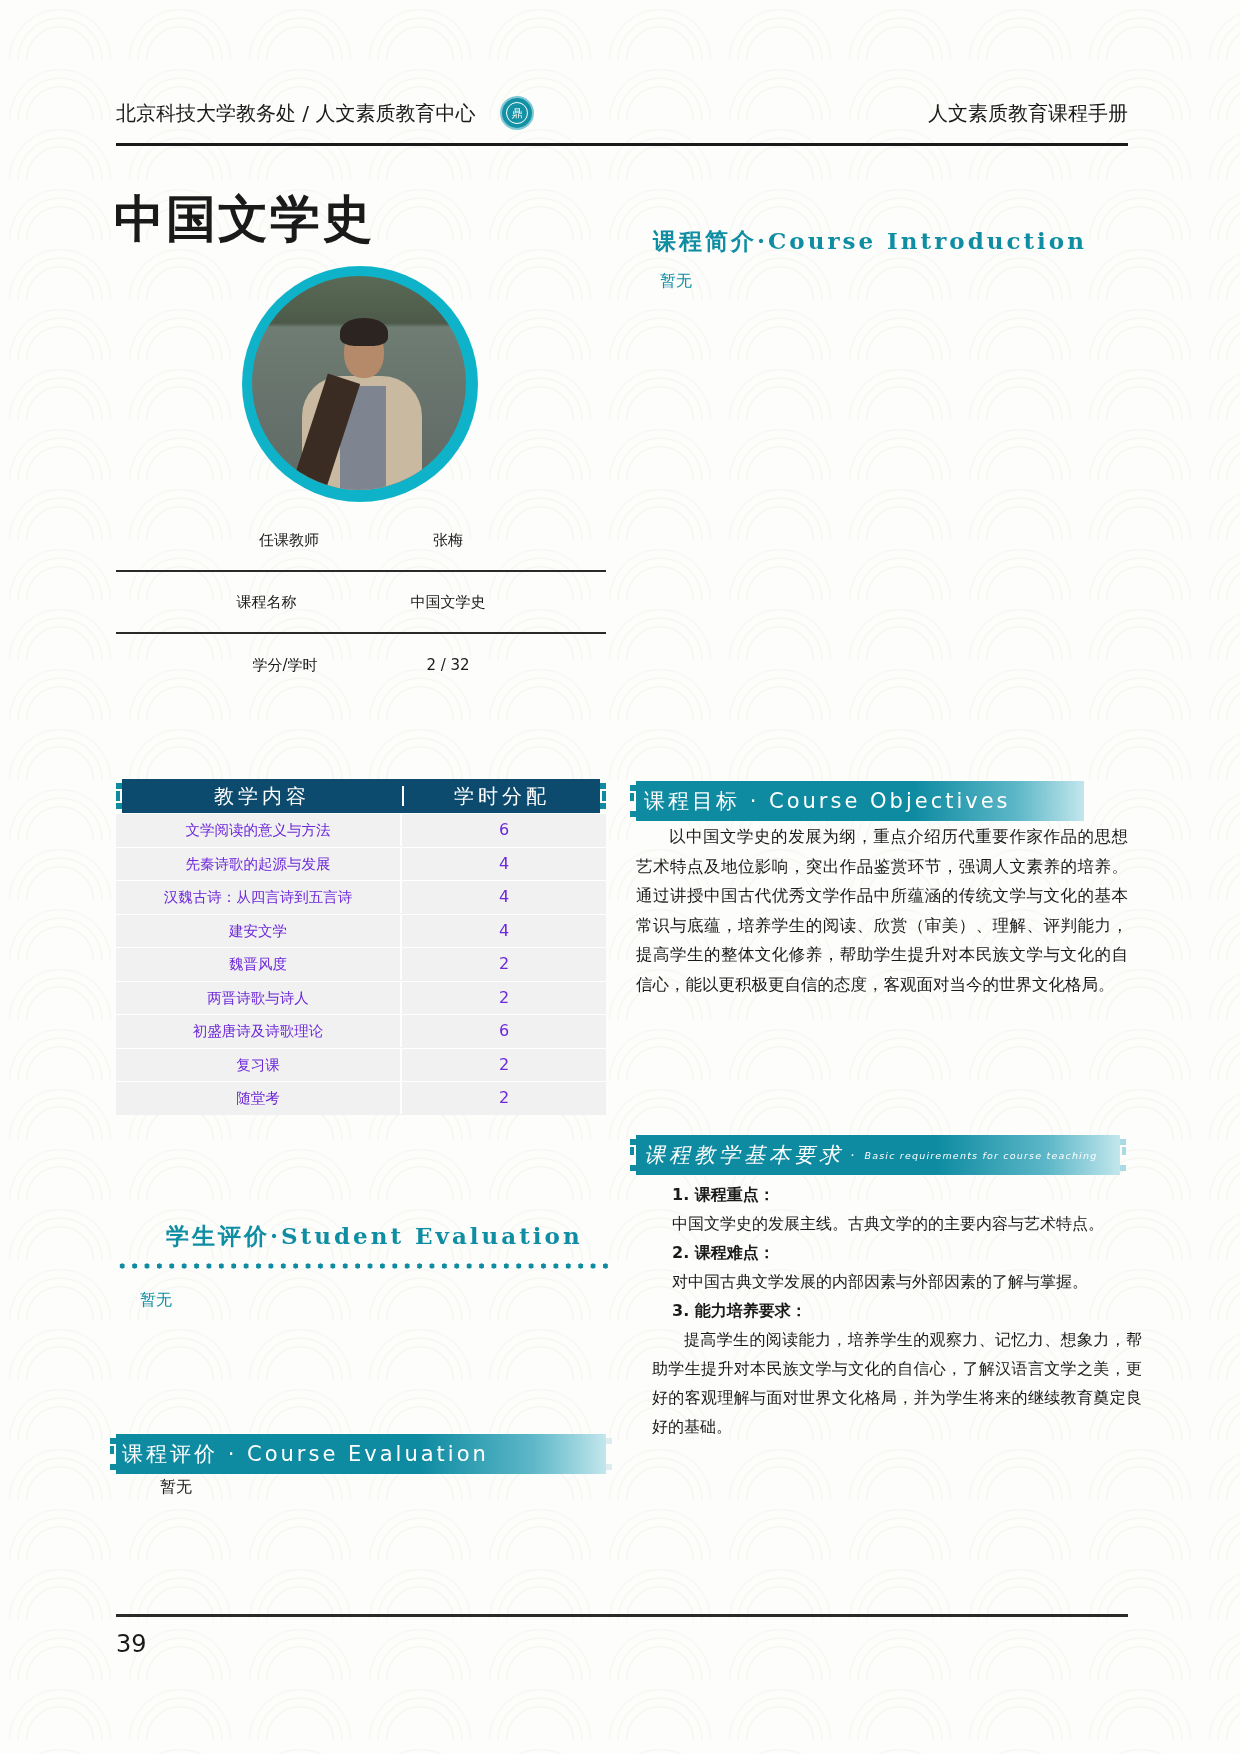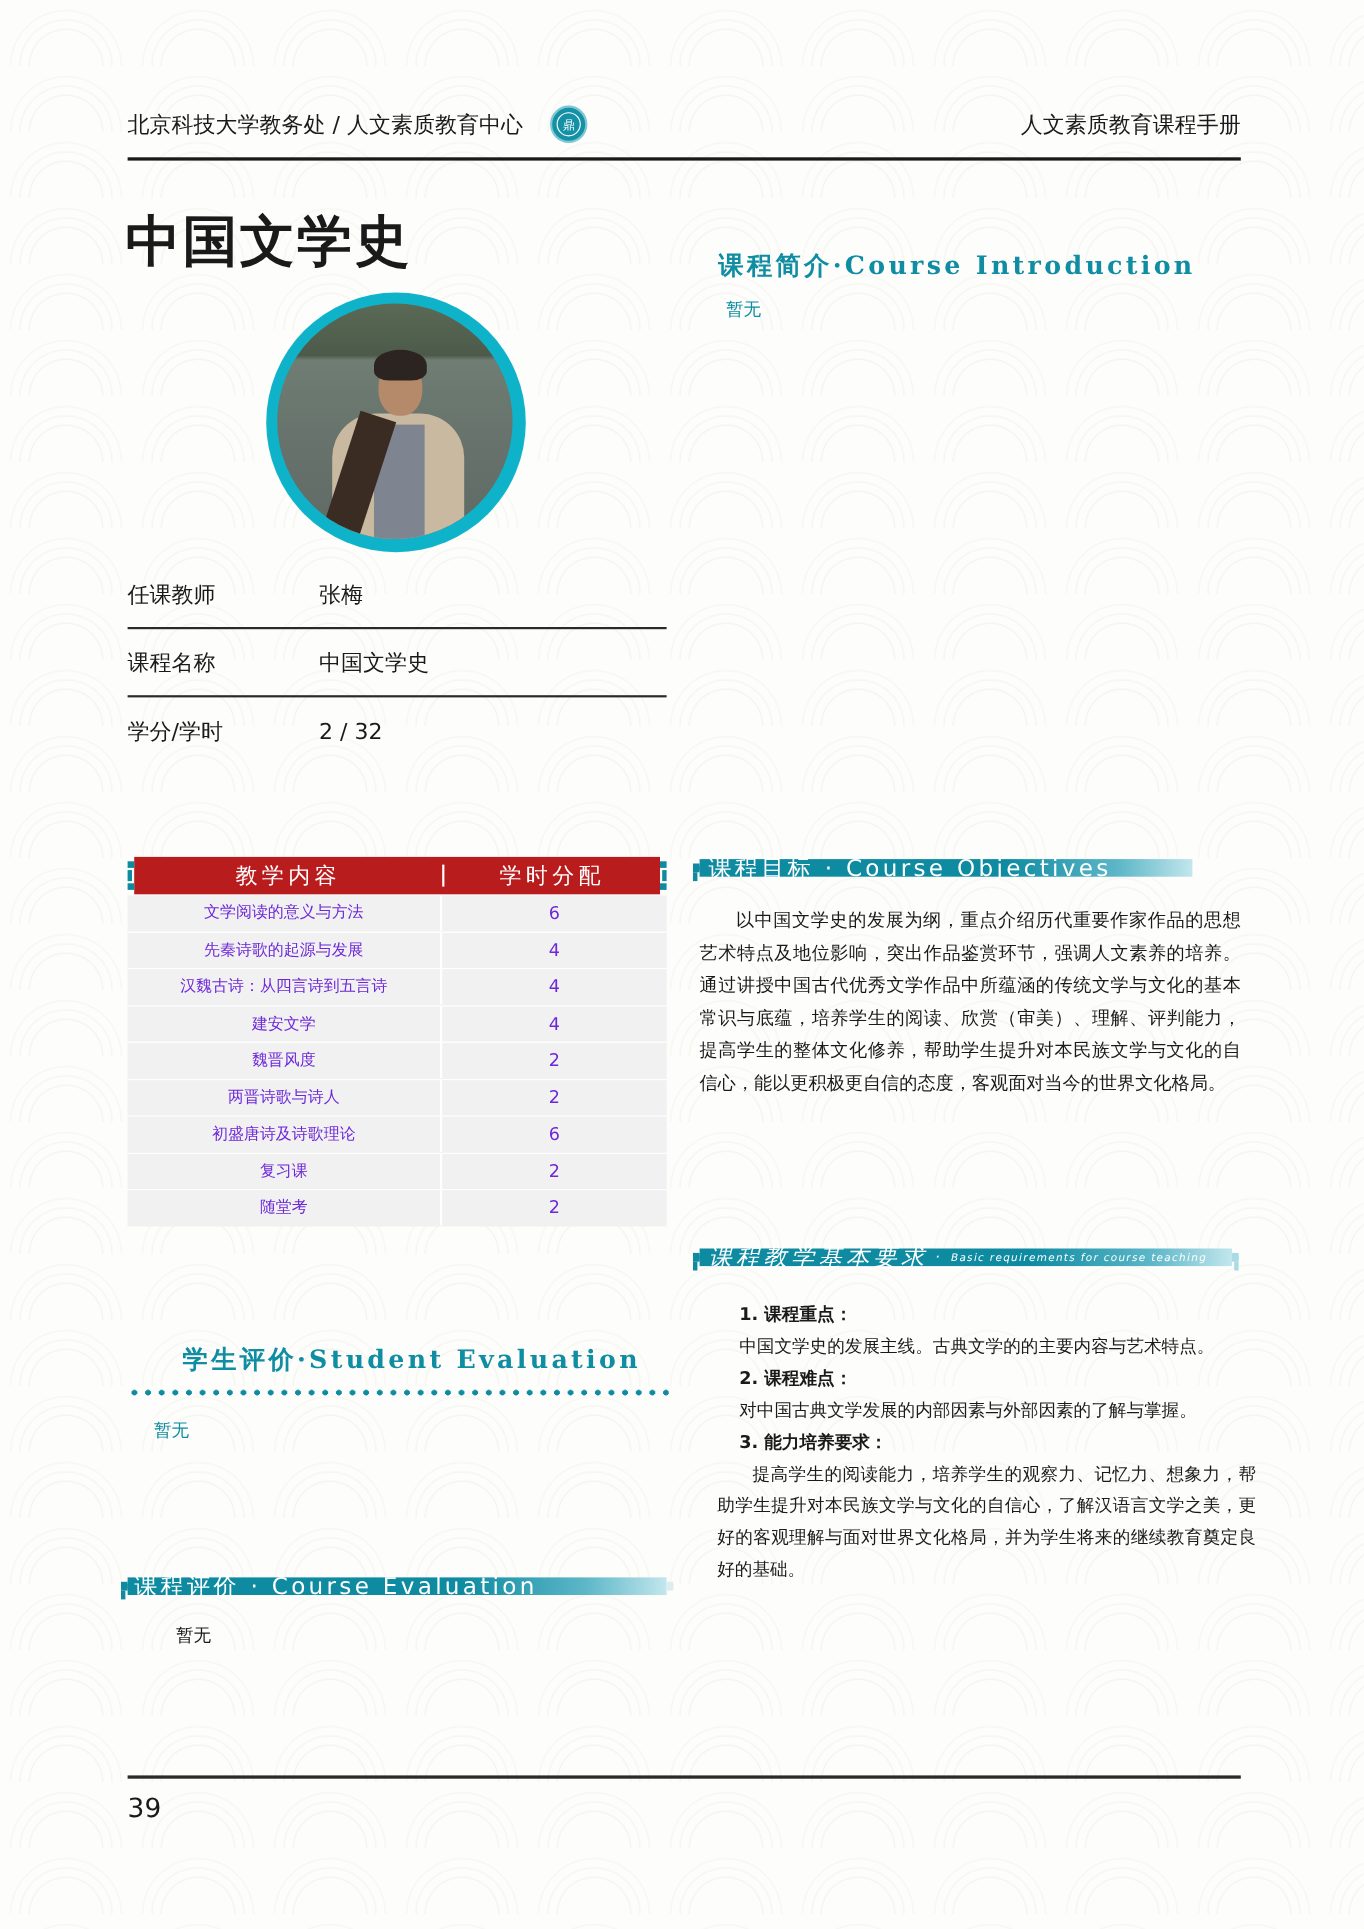--- a/index.html
+++ b/index.html
@@ -37,33 +37,33 @@
   .avatar { left: 252px; top: 276px; width: 214px; height: 214px; border-radius: 50%; overflow: hidden;
      background: linear-gradient(180deg, #5a6a55 0%, #4d5a4a 22%, #6f7d74 24%, #66726b 60%, #5e6a63 100%); }
   .av-head { position:absolute; left: 92px; top: 50px; width: 40px; height: 52px; border-radius: 50% 50% 45% 45%; background: #b48a6a; }
   .av-hair { position:absolute; left: 88px; top: 42px; width: 48px; height: 28px; border-radius: 50% 50% 30% 30%; background: #2b2420; }
   .av-body { position:absolute; left: 50px; top: 100px; width: 120px; height: 130px; border-radius: 40px 40px 0 0; background: #c9b9a0; }
   .av-shirt { position:absolute; left: 88px; top: 110px; width: 46px; height: 120px; background: #7e8490; }
   .av-scarf { position:absolute; left: 58px; top: 100px; width: 34px; height: 110px; background: #3a2c22; transform: rotate(18deg); }
 
   
   .info { left: 116px; top: 510px; width: 490px; }
-  .info-row { display: flex; align-items: center; height: 62px; border-bottom: 2px solid #2a2a2a; font-size: 20px; }
+  .info-row { display: flex; align-items: center; height: 62px; border-bottom: 2px solid #2a2a2a; font-size: 15px; justify-content: center; }
   .info-row:last-child { border-bottom: none; }
   .info-label { width: 174px; color: #1a1a1a; }
   .info-value { color: #1a1a1a; }
 
   
-  .banner { height: 16px; background: #0e8ba1; color: #fff; display: flex; align-items: center; }
+  .banner { height: 40px; background: #0e8ba1; color: #fff; display: flex; align-items: center; }
   .banner.grad { background: linear-gradient(90deg, #0e8ba1 0%, #0e8ba1 62%, #5db7c8 85%, rgba(180,225,233,0.8) 100%); }
   .notch { position: absolute; width: 6px; height: 6px; background: #0e8ba1; }
 
   
   .ctable { left: 116px; top: 779px; width: 490px; }
-  .ct-head { position: relative; height: 34px; background: #b91c1c; display:flex; align-items:center; color:#fff; font-size: 20px; letter-spacing: 4px; margin: 0 6px; }
+  .ct-head { position: relative; height: 34px; background: #0c4a6e; display:flex; align-items:center; color:#fff; font-size: 20px; letter-spacing: 4px; margin: 0 6px; }
   .ct-h1 { width: 280px; text-align: center; }
   .ct-sep { width: 2px; height: 20px; background: #fff; }
   .ct-h2 { flex: 1; text-align: center; }
   .ct-row { display: flex; height: 33.5px; border-top: 1.5px solid #fff; background: #f1f1f1; font-size: 14.5px; color: #6d28d9; align-items: center; }
   .ct-c1 { width: 286px; text-align: center; line-height: 32px; border-right: 2px solid #fff; }
   .ct-c2 { flex: 1; text-align: center; line-height: 32px; font-size: 16px; }
 
   
   .obj-banner { left: 636px; top: 781px; width: 448px; }
   .obj-text { left: 636px; top: 822px; width: 492px; font-size: 16.5px; line-height: 29.5px; color: #1a1a1a; text-indent: 2em; text-align: justify; }

